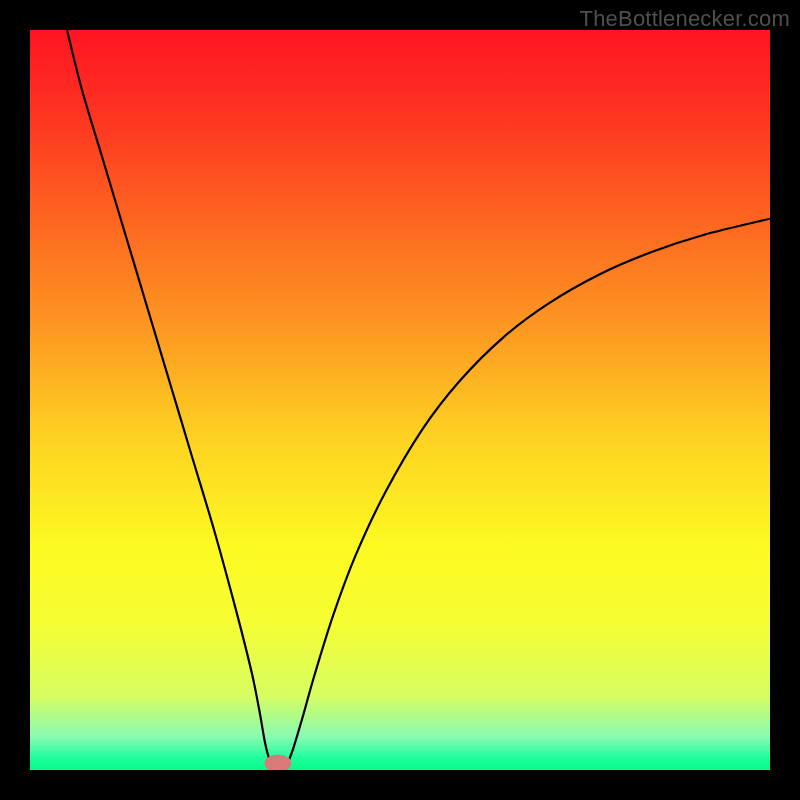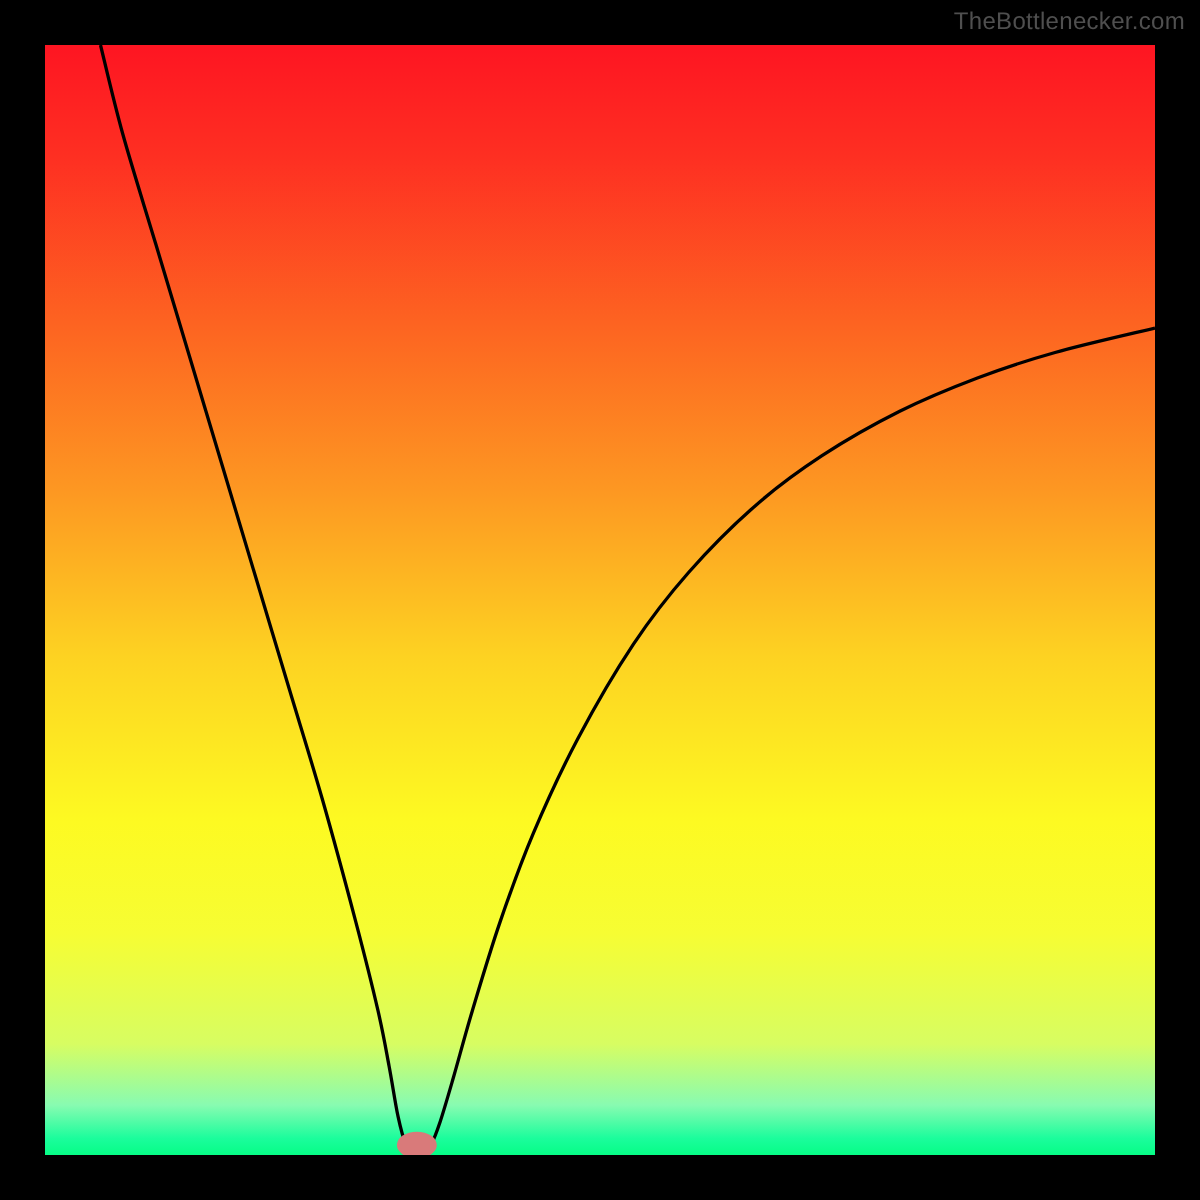--- a/index.html
+++ b/index.html
@@ -24,21 +24,21 @@
     left: 0;
     top: 0;
     width: 740px;
     height: 740px;
   }
   .watermark {
     position: absolute;
     top: 6px;
     right: 10px;
     color: #4f4f4f;
-    font-size: 16px;
+    font-size: 22px;
     font-weight: 500;
     letter-spacing: 0.2px;
     user-select: none;
   }
 </style>
 </head>
 <body>
 
 <div class="watermark">TheBottlenecker.com</div>
 

